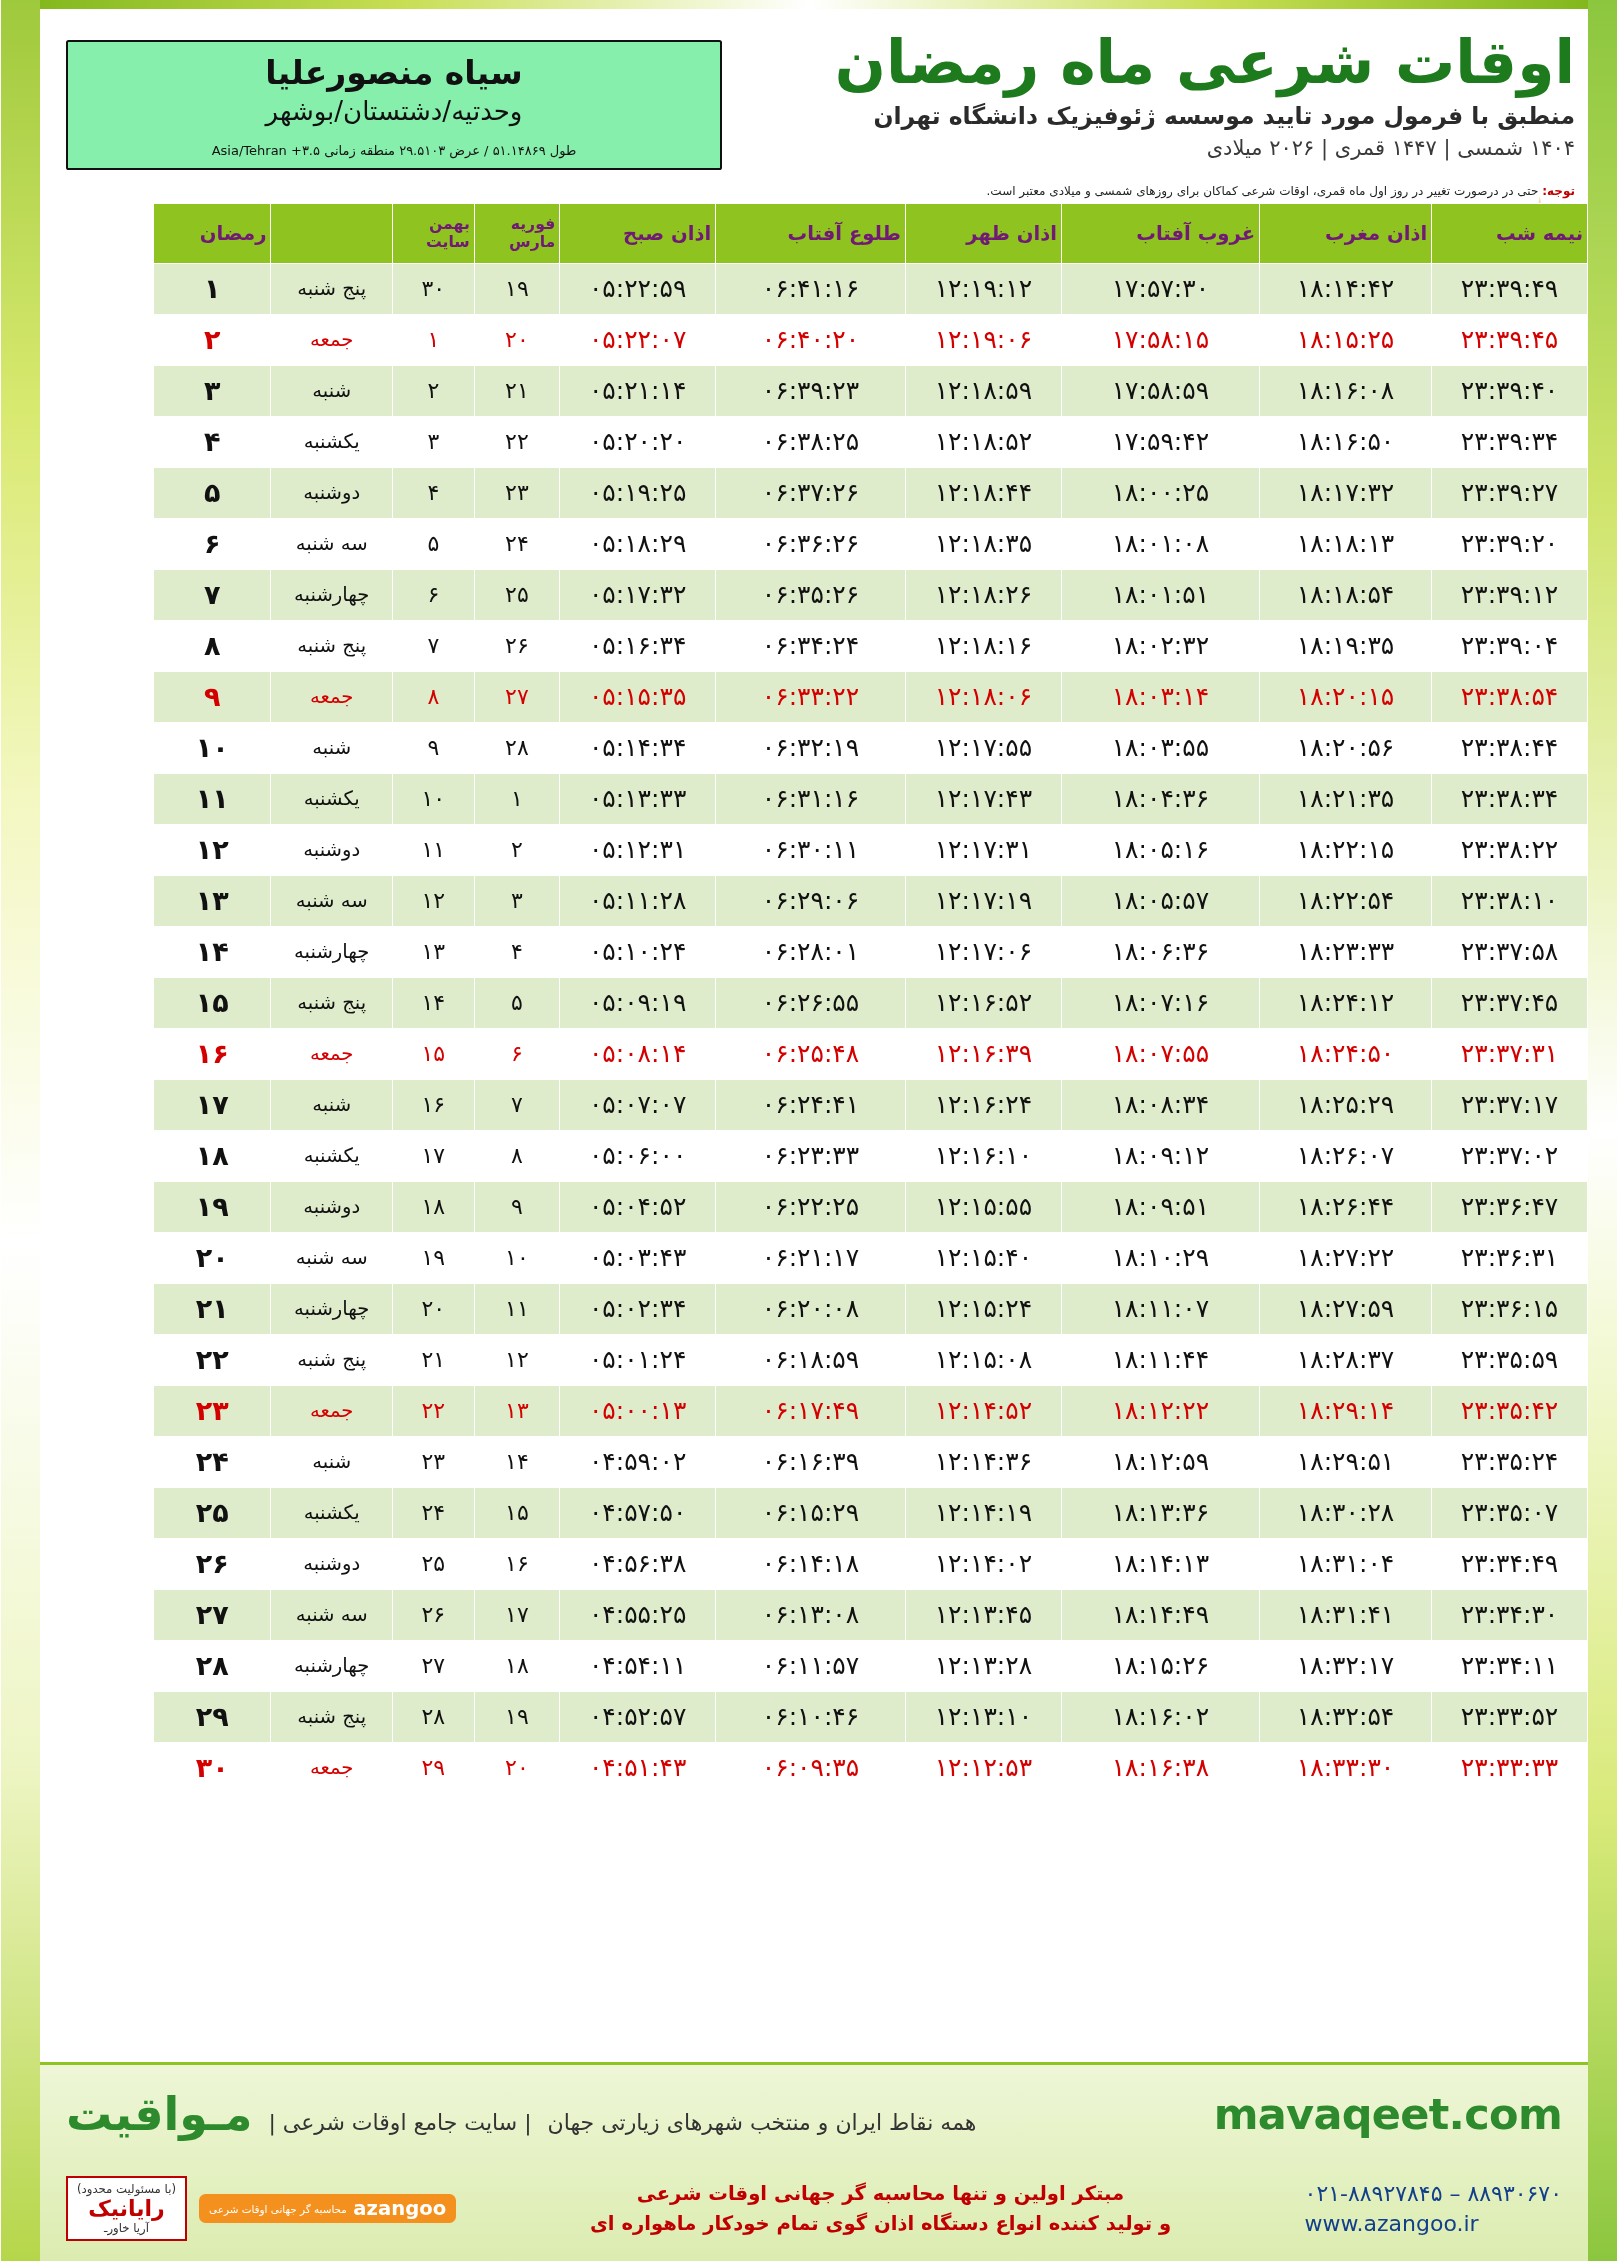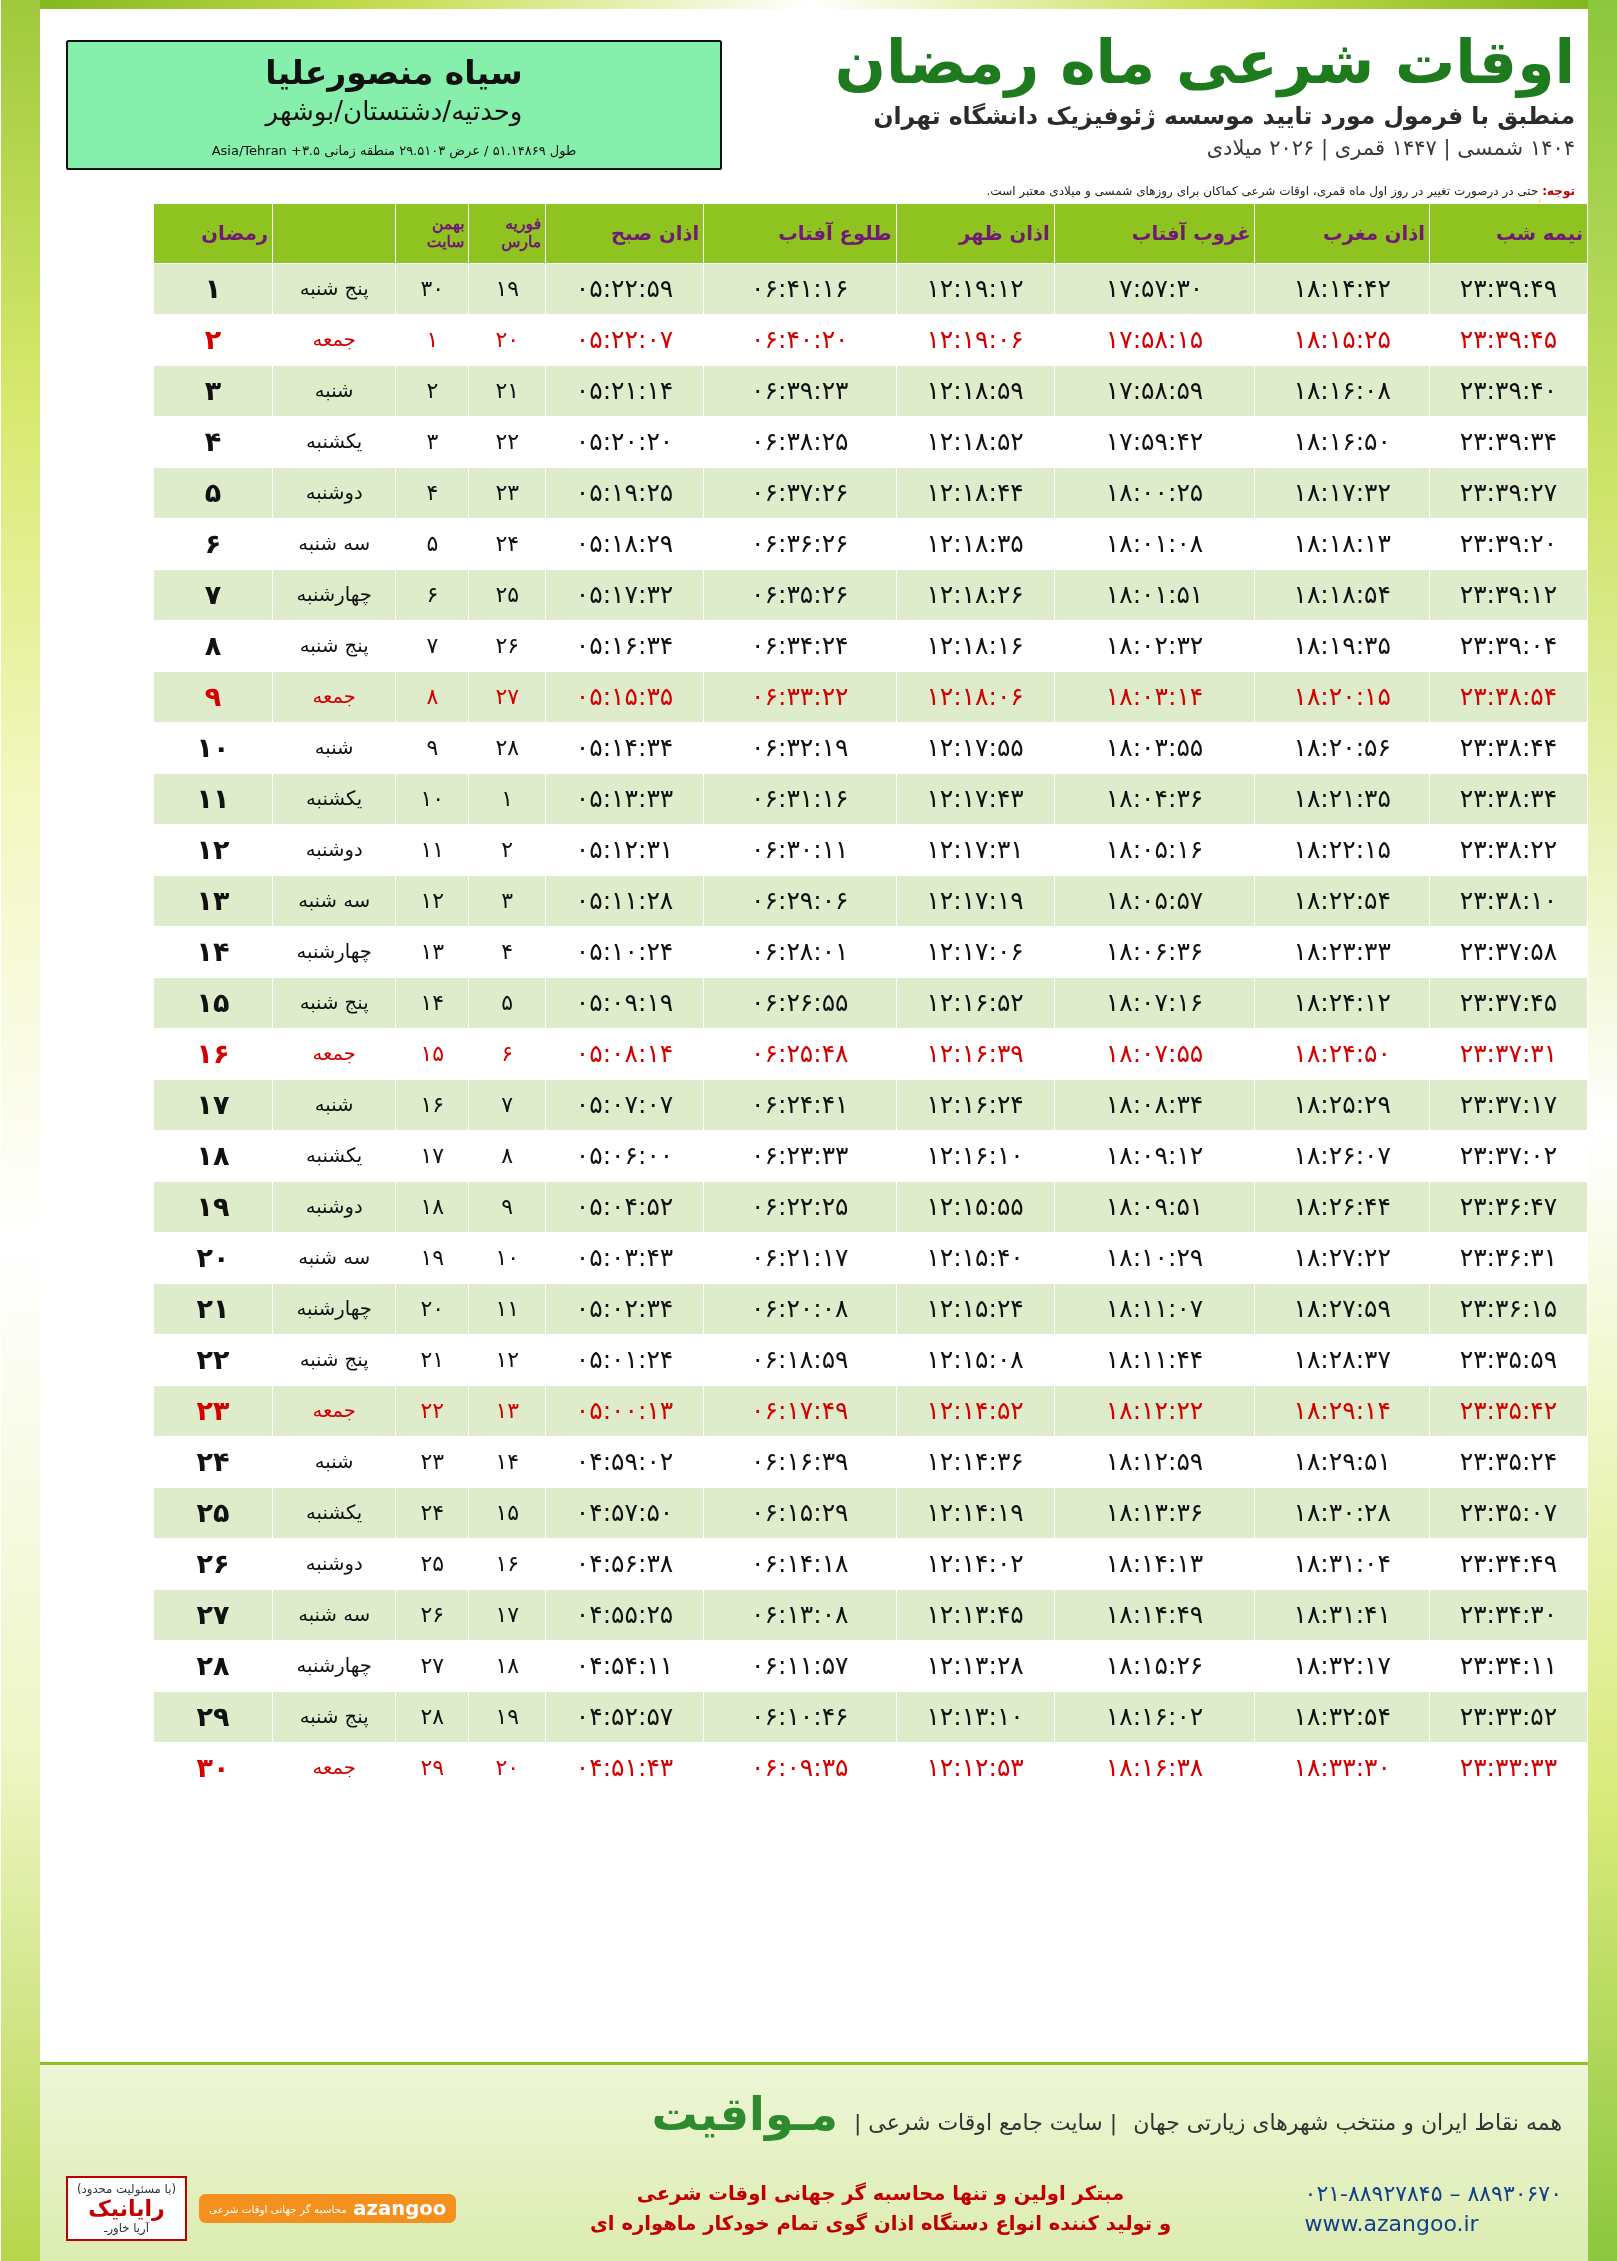--- a/index.html
+++ b/index.html
@@ -79,21 +79,21 @@
     background:#8fc31f;
     color:#701a75;
     font-size:19.6px;font-weight:bold;
     border:1.3px solid #ffffff;
     height:59px;
     padding:0 3.9px;
     white-space:nowrap;
     text-align:right;
   }
   thead th.month-head{
-    background:#8fc31f;font-size:15.7px;line-height:1.15;font-family:Liberation Serif, serif;
+    background:#8fc31f;font-size:15.7px;line-height:1.15;
   }
   tbody td{
     border:1.3px solid #ffffff;
     height:48px;
     text-align:center;
     font-size:25px;
     color:#111;
     white-space:nowrap;
   }
   tbody tr:nth-child(odd) td{background:#dfeccc;}
@@ -553,20 +553,21 @@
           <td class="greg">۲۰</td>
           <td class="shamsi">۲۹</td>
           <td class="weekday">جمعه</td>
           <td class="day-num">۳۰</td>
         </tr>
       </tbody>
   </table>
 
   <div class="footer">
     <div class="f-row1">
+      <div class="brand-en">mavaqeet.com</div>
       <div class="brand-fa">
         <small>همه نقاط ایران و منتخب شهرهای زیارتی جهان</small>
         <small>| سایت جامع اوقات شرعی |</small>
         <span>مـواقیت</span>
       </div>
     </div>
     <div class="f-row2">
       <div class="f-phone">
         <div>۰۲۱-۸۸۹۲۷۸۴۵ – ۸۸۹۳۰۶۷۰</div>
         <div>www.azangoo.ir</div>

